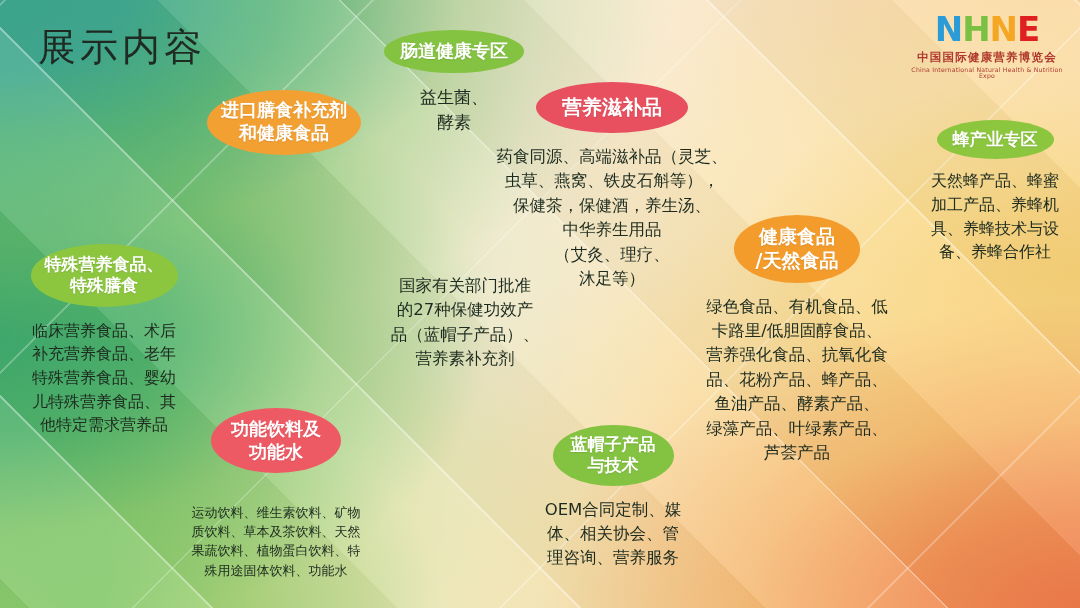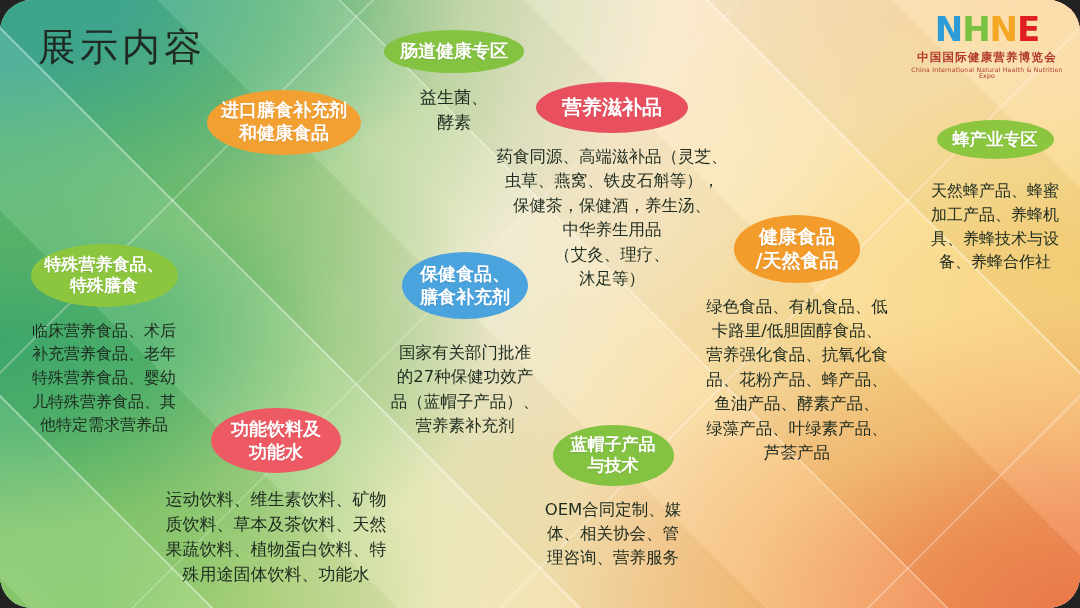--- a/index.html
+++ b/index.html
@@ -7,21 +7,20 @@
     padding: 0;
     background: #222;
   }
   #stage {
     position: relative;
     width: 1080px;
     height: 608px;
     overflow: hidden;
     font-family: "DejaVu Sans", "Liberation Sans", sans-serif;
     background: #f3e7c8;
-    border-radius: 32px;
   }
   
   .bg-base {
     position: absolute;
     inset: 0;
     background:
       radial-gradient(130% 120% at 0% 0%,   rgba(61,167,143,1) 0%,   rgba(61,167,143,0.95) 9%, rgba(74,176,120,0.75) 20%, rgba(120,192,110,0.30) 33%, rgba(255,255,255,0) 48%),
       radial-gradient(120% 130% at 0% 55%,  rgba(62,170,110,1) 0%,   rgba(72,175,104,0.9) 12%, rgba(120,196,108,0.55) 25%, rgba(205,223,150,0.18) 38%, rgba(255,255,255,0) 52%),
       radial-gradient(110% 120% at 8% 100%, rgba(120,197,96,1) 0%,   rgba(154,207,104,0.75) 14%, rgba(215,228,150,0.30) 30%, rgba(255,255,255,0) 48%),
       radial-gradient(120% 120% at 100% 100%, rgba(238,122,74,1) 0%, rgba(241,140,83,0.95) 12%, rgba(245,175,98,0.70) 26%, rgba(250,210,125,0.35) 42%, rgba(255,255,255,0) 60%),
@@ -158,43 +157,39 @@
 保健茶，保健酒，养生汤、
 中华养生用品
 （艾灸、理疗、
 沐足等）</div>
   </div>
 
   <div class="block" style="left:910px; top:120px; width:170px;">
     <div class="pill-wrap">
       <div class="pill green2" style="font-size: 17px; padding: 9px 16px; background: rgb(140, 198, 63);">蜂产业专区</div>
     </div>
-    <div class="body-text t-center" style="font-size:16px; margin-top:20px;">天然蜂产品、蜂蜜
+    <div class="body-text t-center" style="font-size:16px; margin-top:10px;">天然蜂产品、蜂蜜
 加工产品、养蜂机
 具、养蜂技术与设
 备、养蜂合作社</div>
   </div>
 
   <div class="block" style="left:8px; top:244px; width:192px;">
     <div class="pill-wrap">
       <div class="pill green2" style="font-size: 17px; padding: 10px 14px; background: rgb(140, 198, 63);">特殊营养食品、
 特殊膳食</div>
     </div>
     <div class="body-text t-center" style="font-size:16px; margin-top:12px;">临床营养食品、术后
 补充营养食品、老年
 特殊营养食品、婴幼
 儿特殊营养食品、其
 他特定需求营养品</div>
   </div>
 
   <div class="block" style="left:368px; top:252px; width:194px;">
-    <div class="pill-wrap">
-      <div class="pill blue" style="font-size: 18px; padding: 11px 18px; background: rgb(74, 163, 220);">保健食品、
-膳食补充剂</div>
-    </div>
     <div class="body-text t-center" style="font-size:16.5px; margin-top:22px;">国家有关部门批准
 的27种保健功效产
 品（蓝帽子产品）、
 营养素补充剂</div>
   </div>
 
   <div class="block" style="left:672px; top:215px; width:250px;">
     <div class="pill-wrap">
       <div class="pill orange2" style="font-size: 19px; padding: 10px 22px; background: rgb(243, 156, 43);">健康食品
 /天然食品</div>
@@ -206,21 +201,21 @@
 鱼油产品、酵素产品、
 绿藻产品、叶绿素产品、
 芦荟产品</div>
   </div>
 
   <div class="block" style="left:140px; top:408px; width:272px;">
     <div class="pill-wrap">
       <div class="pill red2" style="font-size: 18px; padding: 10px 20px; background: rgb(238, 90, 99);">功能饮料及
 功能水</div>
     </div>
-    <div class="body-text t-center" style="font-size:17px; margin-top:14px;">运动饮料、维生素饮料、矿物
+    <div class="body-text t-center" style="font-size:13px; margin-top:30px;">运动饮料、维生素饮料、矿物
 质饮料、草本及茶饮料、天然
 果蔬饮料、植物蛋白饮料、特
 殊用途固体饮料、功能水</div>
   </div>
 
   <div class="block" style="left:528px; top:425px; width:170px;">
     <div class="pill-wrap">
       <div class="pill green" style="font-size: 17px; padding: 9px 18px; background: rgb(132, 194, 65);">蓝帽子产品
 与技术</div>
     </div>

